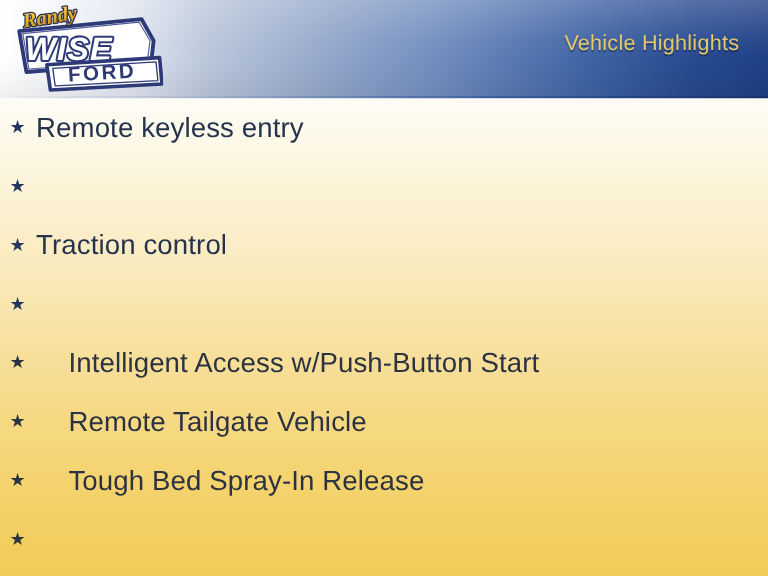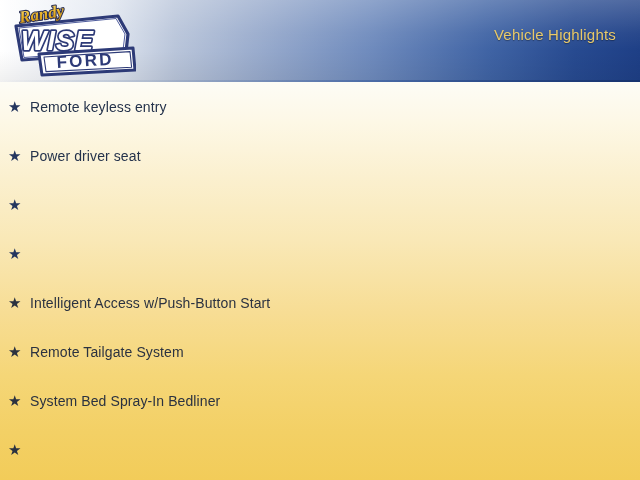--- a/index.html
+++ b/index.html
@@ -60,21 +60,21 @@
     background: linear-gradient(to right,
         rgba(255,255,255,0) 0px,
         rgba(160,175,200,0.45) 150px,
         rgba(60,95,160,0.70) 380px,
         #16326e 640px);
   }
   .header-title {
     position: absolute;
     right: 24px;
     top: 26px;
-    font-size: 15px;
+    font-size: 18px;
     letter-spacing: 0.2px;
     color: #e8c96a;
     font-family: "Liberation Sans", sans-serif;
     white-space: nowrap;
     text-shadow: 0 1px 1px rgba(0,0,0,0.35);
   }
 
   
   .logo {
     position: absolute;
@@ -120,27 +120,27 @@
   }
   .hl-star {
     width: 22px;
     flex: 0 0 22px;
     font-size: 15px;
     line-height: 1;
     color: #24365f;
     text-align: left;
   }
   .hl-label {
-    font-size: 14px;
+    font-size: 23px;
     color: #25334c;
     letter-spacing: 0.1px;
     white-space: nowrap;
   }
   .hl-item:nth-child(n+5) .hl-star { color: #2b3240; }
-  .hl-item:nth-child(n+5) .hl-label { color: #2b3240; }
+  .hl-item:nth-child(n+5) .hl-label { color: #2b3240; margin-left: 27px; }
 </style>
 </head>
 <body>
 
 <div class="screen">
 
   <div class="header">
     <div class="header-sheen"></div>
 
     <div class="logo">
@@ -175,39 +175,39 @@
   <div class="header-underline"></div>
 
   <div class="body-panel">
     <ul class="highlights" id="highlights-list">
         <li class="hl-item">
           <span class="hl-star">★</span>
           <span class="hl-label">Remote keyless entry</span>
         </li>
         <li class="hl-item">
           <span class="hl-star">★</span>
-          <span class="hl-label">Power driver seat</span>
-        </li>
-        <li class="hl-item">
-          <span class="hl-star">★</span>
+        </li>
+        <li class="hl-item">
+          <span class="hl-star">★</span>
+          <span class="hl-label">Traction control</span>
         </li>
         <li class="hl-item">
           <span class="hl-star">★</span>
         </li>
         <li class="hl-item">
           <span class="hl-star">★</span>
           <span class="hl-label">Intelligent Access w/Push-Button Start</span>
         </li>
         <li class="hl-item">
           <span class="hl-star">★</span>
-          <span class="hl-label">Remote Tailgate System</span>
-        </li>
-        <li class="hl-item">
-          <span class="hl-star">★</span>
-          <span class="hl-label">System Bed Spray-In Bedliner</span>
+          <span class="hl-label">Remote Tailgate Vehicle</span>
+        </li>
+        <li class="hl-item">
+          <span class="hl-star">★</span>
+          <span class="hl-label">Tough Bed Spray-In Release</span>
         </li>
         <li class="hl-item">
           <span class="hl-star">★</span>
         </li>
       </ul>
   </div>
 
 </div>
 
 </body></html>

